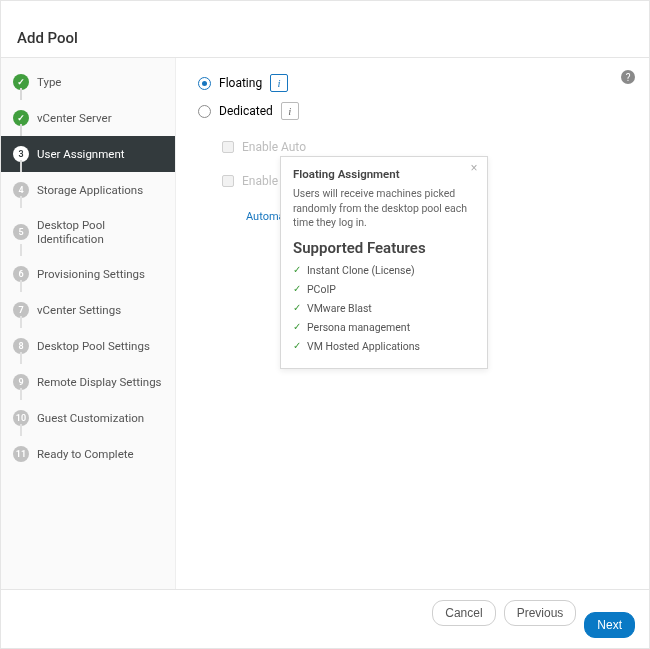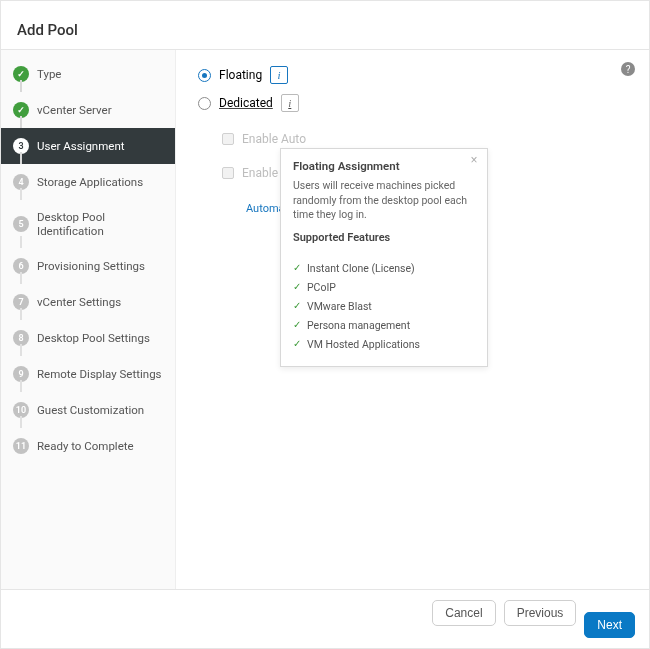--- a/index.html
+++ b/index.html
@@ -1,18 +1,18 @@
 <!DOCTYPE html>
 <html><head>
 <meta charset="utf-8">
 <style>
   * { box-sizing: border-box; margin: 0; padding: 0; }
   html, body { width: 650px; height: 649px; font-family: -apple-system, "Segoe UI", Roboto, Arial, sans-serif; color: #333; background: #fff; }
   .dialog { width: 650px; height: 649px; border: 1px solid #e5e5e5; display: flex; flex-direction: column; background: #fff; }
-  .dialog-header { padding: 20px 16px 10px; border-bottom: 1px solid #e5e5e5; font-size: 15px; font-weight: 500; color: #333; }
+  .dialog-header { padding: 28px 16px 10px; border-bottom: 1px solid #e5e5e5; font-size: 15px; font-weight: 500; color: #333; }
   .dialog-body { flex: 1; display: flex; min-height: 0; }
   .sidebar { width: 175px; background: #fafafa; border-right: 1px solid #eee; padding-top: 6px; overflow-y: auto; }
   .step { display: flex; align-items: center; gap: 8px; padding: 10px 12px; font-size: 11.5px; color: #555; position: relative; cursor: default; }
   .step .badge { width: 16px; height: 16px; border-radius: 50%; display: flex; align-items: center; justify-content: center; font-size: 9px; font-weight: 600; flex: 0 0 16px; }
   .step .badge.done { background: #419e3e; color: #fff; }
   .step .badge.num  { background: #c2c2c2; color: #fff; }
   .step.active { background: #333a3d; color: #fff; }
   .step.active .badge { background: #fff; color: #333a3d; }
   .step + .step::before { content: ""; position: absolute; left: 19px; top: -12px; width: 2px; height: 12px; background: #e0e0e0; }
   .step.active + .step::before,
@@ -28,27 +28,27 @@
   .info-btn.active { border-color: #1776bf; color: #1776bf; }
   .sub { margin-left: 24px; color: #bdbdbd; }
   .check-row { display: flex; align-items: center; gap: 8px; margin: 20px 0; }
   .check { width: 12px; height: 12px; border: 1px solid #d0d0d0; background: #f2f2f2; border-radius: 2px; }
   .sub .link { color: #1776bf; font-size: 11px; margin-left: 24px; margin-top: 2px; display: inline-block; }
   
   .popover { position: absolute; left: 82px; top: 54px; width: 208px; border: 1px solid #d8d8d8; background: #fff; box-shadow: 0 2px 6px rgba(0,0,0,0.08); padding: 10px 12px 12px; font-size: 11px; color: #555; }
   .popover .close { position: absolute; right: 6px; top: 4px; width: 14px; height: 14px; font-size: 12px; color: #aaa; background: transparent; border: none; cursor: pointer; }
   .popover h4 { font-size: 11.5px; font-weight: 600; color: #444; margin-bottom: 6px; }
   .popover p { font-size: 10.5px; line-height: 1.4; color: #666; margin-bottom: 8px; }
-  .popover h5 { font-size: 11px; font-weight: 600; color: #444; margin-bottom: 15px; }
+  .popover h5 { font-size: 15px; font-weight: 600; color: #444; margin-bottom: 4px; }
   .popover ul { list-style: none; }
   .popover li { font-size: 10.5px; color: #555; padding: 3px 0 3px 14px; position: relative; }
   .popover li::before { content: "✓"; position: absolute; left: 0; top: 3px; color: #3e9b3a; font-size: 10px; }
   
   .dialog-footer { border-top: 1px solid #e5e5e5; padding: 10px 14px; display: flex; justify-content: flex-end; gap: 8px; }
-  .btn { height: 26px; padding: 0 12px; border-radius: 5px; font-size: 12px; cursor: pointer; border: 1px solid #cfcfcf; background: #fff; color: #555; }
+  .btn { height: 26px; padding: 0 12px; border-radius: 11px; font-size: 12px; cursor: pointer; border: 1px solid #cfcfcf; background: #fff; color: #555; }
   .btn.primary { background: #0a79c5; border-color: #0a79c5; color: #fff; margin-top: 12px; }
 </style>
 </head>
 <body>
 
 <div class="dialog">
   <div class="dialog-header">Add Pool</div>
 
   <div class="dialog-body">
 
@@ -101,21 +101,21 @@
 
     <div class="content">
       <div class="help-icon">?</div>
 
       <div class="radio-row">
         <span class="radio checked"></span>
         <span class="radio-label">Floating</span>
         <span class="info-btn active">i</span>
       </div>
 
-      <div class="radio-row" style="position:relative;text-decoration:underline;">
+      <div class="radio-row" style="position:relative;">
         <span class="radio unchecked"></span>
         <span class="radio-label">Dedicated</span>
         <span class="info-btn">i</span>
 
         <div class="popover">
           <button class="close">×</button>
           <h4>Floating Assignment</h4>
           <p>Users will receive machines picked randomly from the desktop pool each time they log in.</p>
           <h5>Supported Features</h5>
           <ul>

